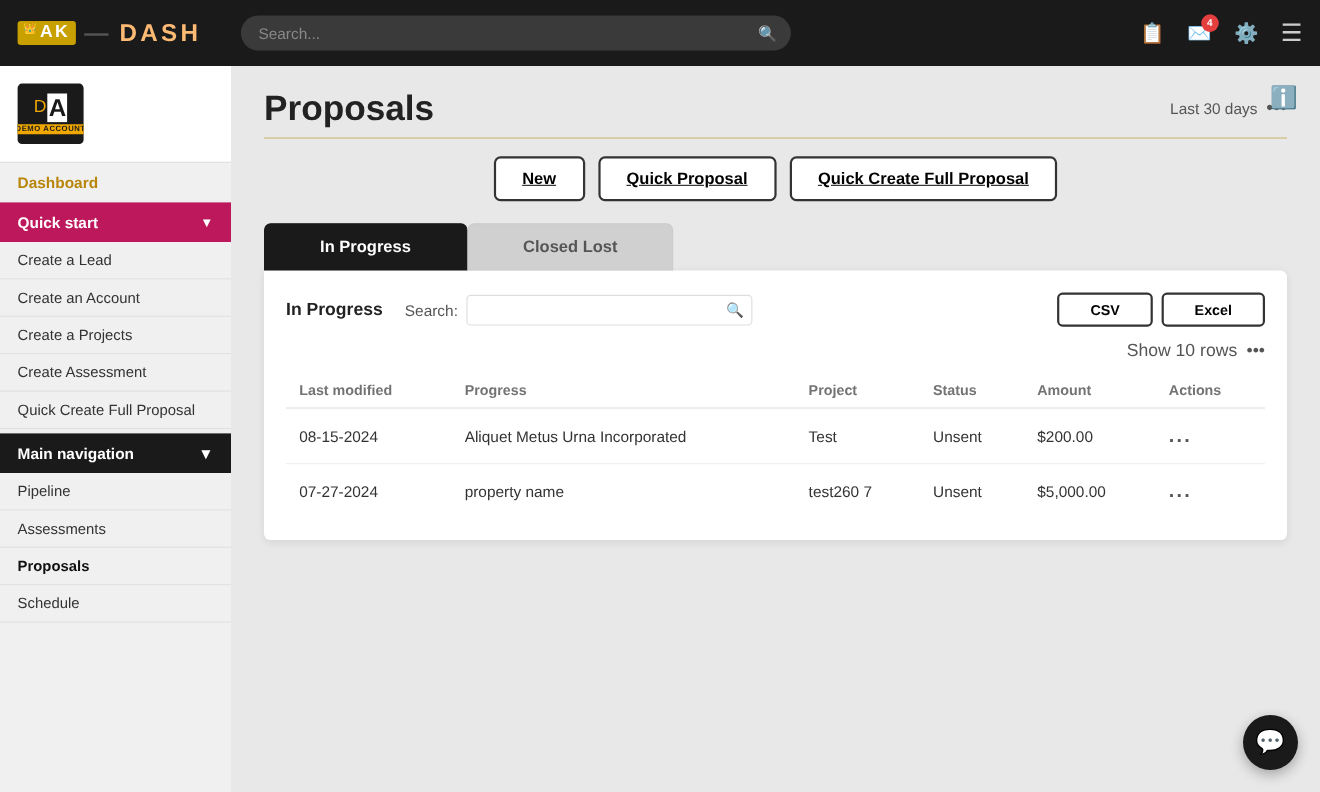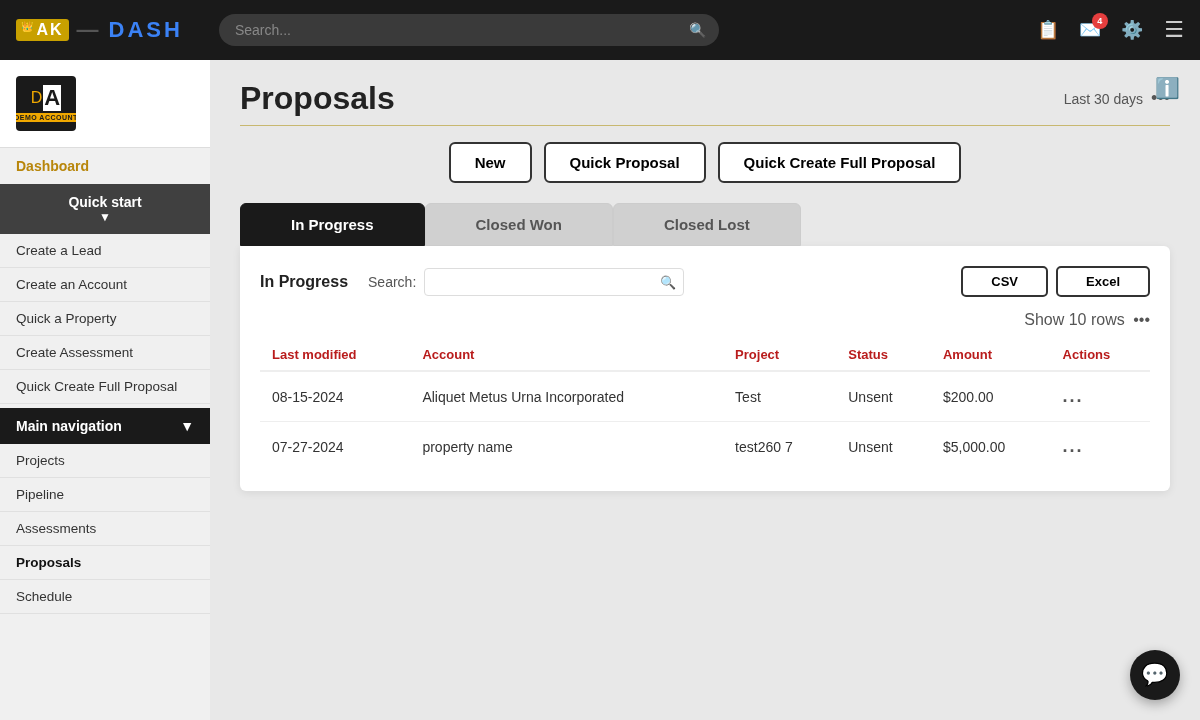--- a/index.html
+++ b/index.html
@@ -29,21 +29,21 @@
       color: white;
       font-weight: 900;
       font-size: 16px;
       padding: 2px 5px;
       border-radius: 3px;
       display: flex;
       align-items: center;
       gap: 1px;
     }
     .dash-text {
-      color: #3b82f6;
+      color: #fdba74;
       font-size: 22px;
       font-weight: 900;
       letter-spacing: 3px;
     }
     .navbar-search {
       flex: 1;
       max-width: 500px;
       margin-left: 20px;
       position: relative;
     }
@@ -150,30 +150,29 @@
       white-space: nowrap;
     }
     .sidebar-dashboard {
       padding: 10px 16px;
       color: #b8860b;
       font-weight: 600;
       font-size: 14px;
       cursor: pointer;
     }
     .sidebar-section {
-      background: #404040;
+      background: #be185d;
       color: white;
       padding: 10px 16px;
       font-weight: 600;
       font-size: 14px;
       display: flex;
       align-items: center;
       justify-content: space-between;
       cursor: pointer;
-      flex-direction: column;
     }
     .sidebar-section .chevron { font-size: 12px; }
     .sidebar-menu-item {
       padding: 9px 16px;
       font-size: 13.5px;
       color: #333;
       cursor: pointer;
       border-bottom: 1px solid #e0e0e0;
     }
     .sidebar-menu-item.active { font-weight: 700; color: #111; }
@@ -237,20 +236,21 @@
       border-top: 1px solid #c8b870;
       margin: 8px 0 16px 0;
     }
 
     
     .action-buttons {
       display: flex;
       justify-content: center;
       gap: 12px;
       margin-bottom: 20px;
+      text-decoration: underline;
     }
     .action-btn {
       padding: 10px 24px;
       border: 2px solid #333;
       border-radius: 6px;
       background: white;
       font-size: 15px;
       font-weight: 600;
       cursor: pointer;
       white-space: nowrap;
@@ -343,21 +343,21 @@
     
     .data-table {
       width: 100%;
       border-collapse: collapse;
     }
     .data-table th {
       text-align: left;
       padding: 8px 12px;
       font-size: 13px;
       font-weight: 700;
-      color: #b91c1c;
+      color: #737373;
       border-bottom: 2px solid #eee;
     }
     .data-table td {
       padding: 14px 12px;
       font-size: 14px;
       border-bottom: 1px solid #eee;
       color: #333;
     }
     .data-table tr:last-child td { border-bottom: none; }
     .row-actions {
@@ -435,32 +435,31 @@
     <div class="sidebar-dashboard">Dashboard</div>
 
     <div class="sidebar-section">
       <span>Quick start</span>
       <span class="chevron">▼</span>
     </div>
 
     <div>
       <div class="sidebar-menu-item">Create a Lead</div>
       <div class="sidebar-menu-item">Create an Account</div>
-      <div class="sidebar-menu-item">Quick a Property</div>
+      <div class="sidebar-menu-item">Create a Projects</div>
       <div class="sidebar-menu-item">Create Assessment</div>
       <div class="sidebar-menu-item">Quick Create Full Proposal</div>
     </div>
 
     <div class="sidebar-section-header">
       <span>Main navigation</span>
       <span>▼</span>
     </div>
 
     <div>
-      <div class="sidebar-menu-item">Projects</div>
       <div class="sidebar-menu-item">Pipeline</div>
       <div class="sidebar-menu-item">Assessments</div>
       <div class="sidebar-menu-item active">Proposals</div>
       <div class="sidebar-menu-item">Schedule</div>
     </div>
   </aside>
 
   <main class="content">
     <div class="content-inner">
       <button class="info-icon-top" style="background:none;border:none;cursor:pointer;">
@@ -478,21 +477,20 @@
       <hr class="divider">
 
       <div class="action-buttons">
         <button class="action-btn">New</button>
         <button class="action-btn">Quick Proposal</button>
         <button class="action-btn">Quick Create Full Proposal</button>
       </div>
 
       <div class="tabs">
         <div class="tab active">In Progress</div>
-        <div class="tab">Closed Won</div>
         <div class="tab">Closed Lost</div>
       </div>
 
       <div class="table-panel">
         <div style="display:flex;align-items:center;justify-content:space-between;margin-bottom:14px;">
           <div style="display:flex;align-items:center;gap:20px;">
             <span class="table-panel-title">In Progress</span>
             <div class="table-search">
               <label>Search:</label>
               <div class="table-search-wrap">
@@ -509,21 +507,21 @@
 
         <div class="show-rows">
           <span>Show 10 rows</span>
           <span style="margin-left:4px;">•••</span>
         </div>
 
         <table class="data-table">
           <thead>
             <tr>
               <th>Last modified</th>
-              <th>Account</th>
+              <th>Progress</th>
               <th>Project</th>
               <th>Status</th>
               <th>Amount</th>
               <th>Actions</th>
             </tr>
           </thead>
           <tbody>
             <tr>
               <td>08-15-2024</td>
               <td>Aliquet Metus Urna Incorporated</td>

